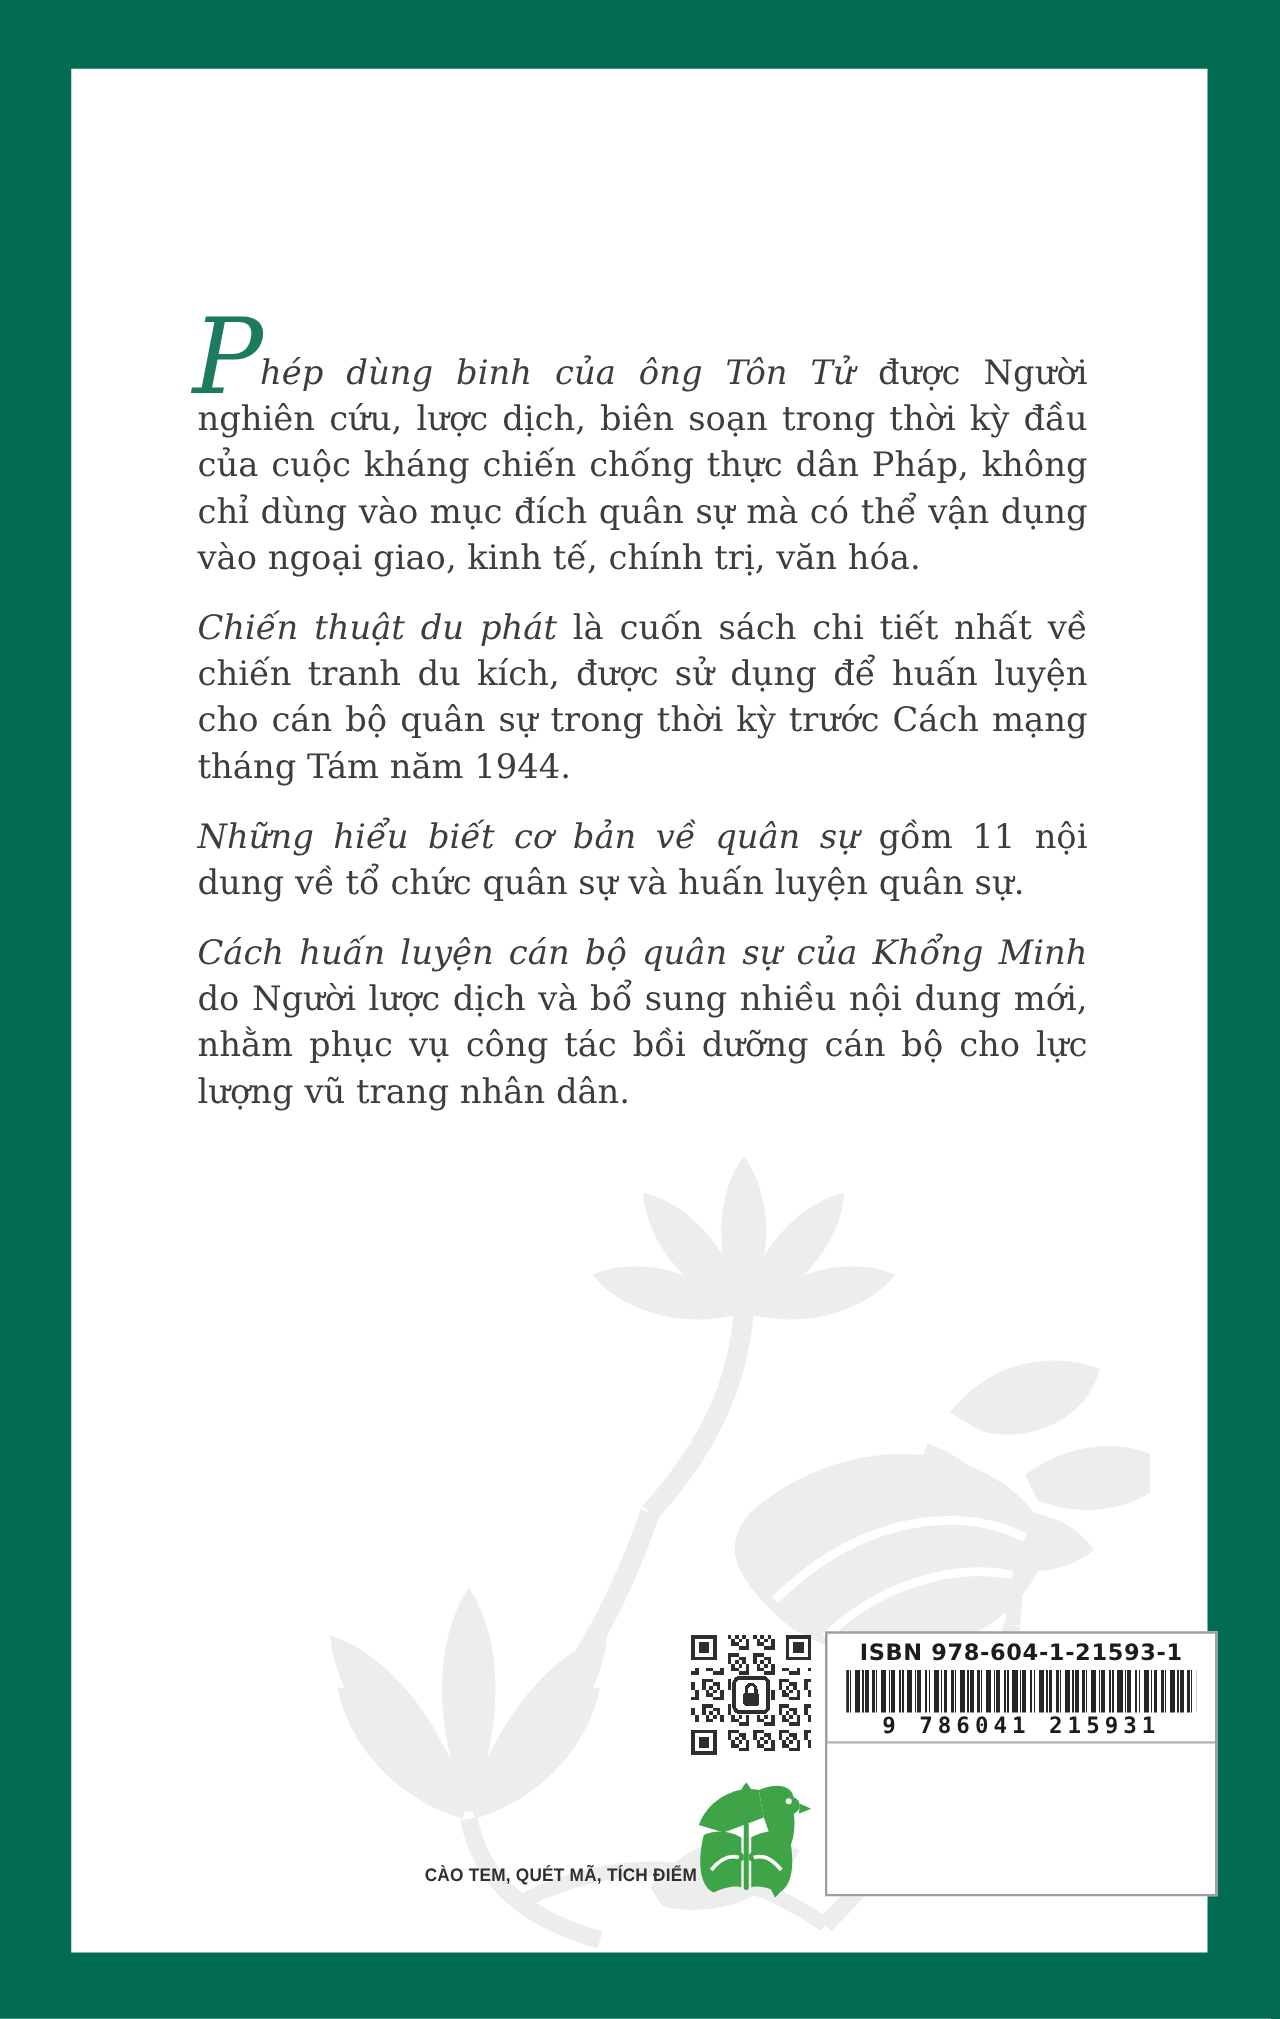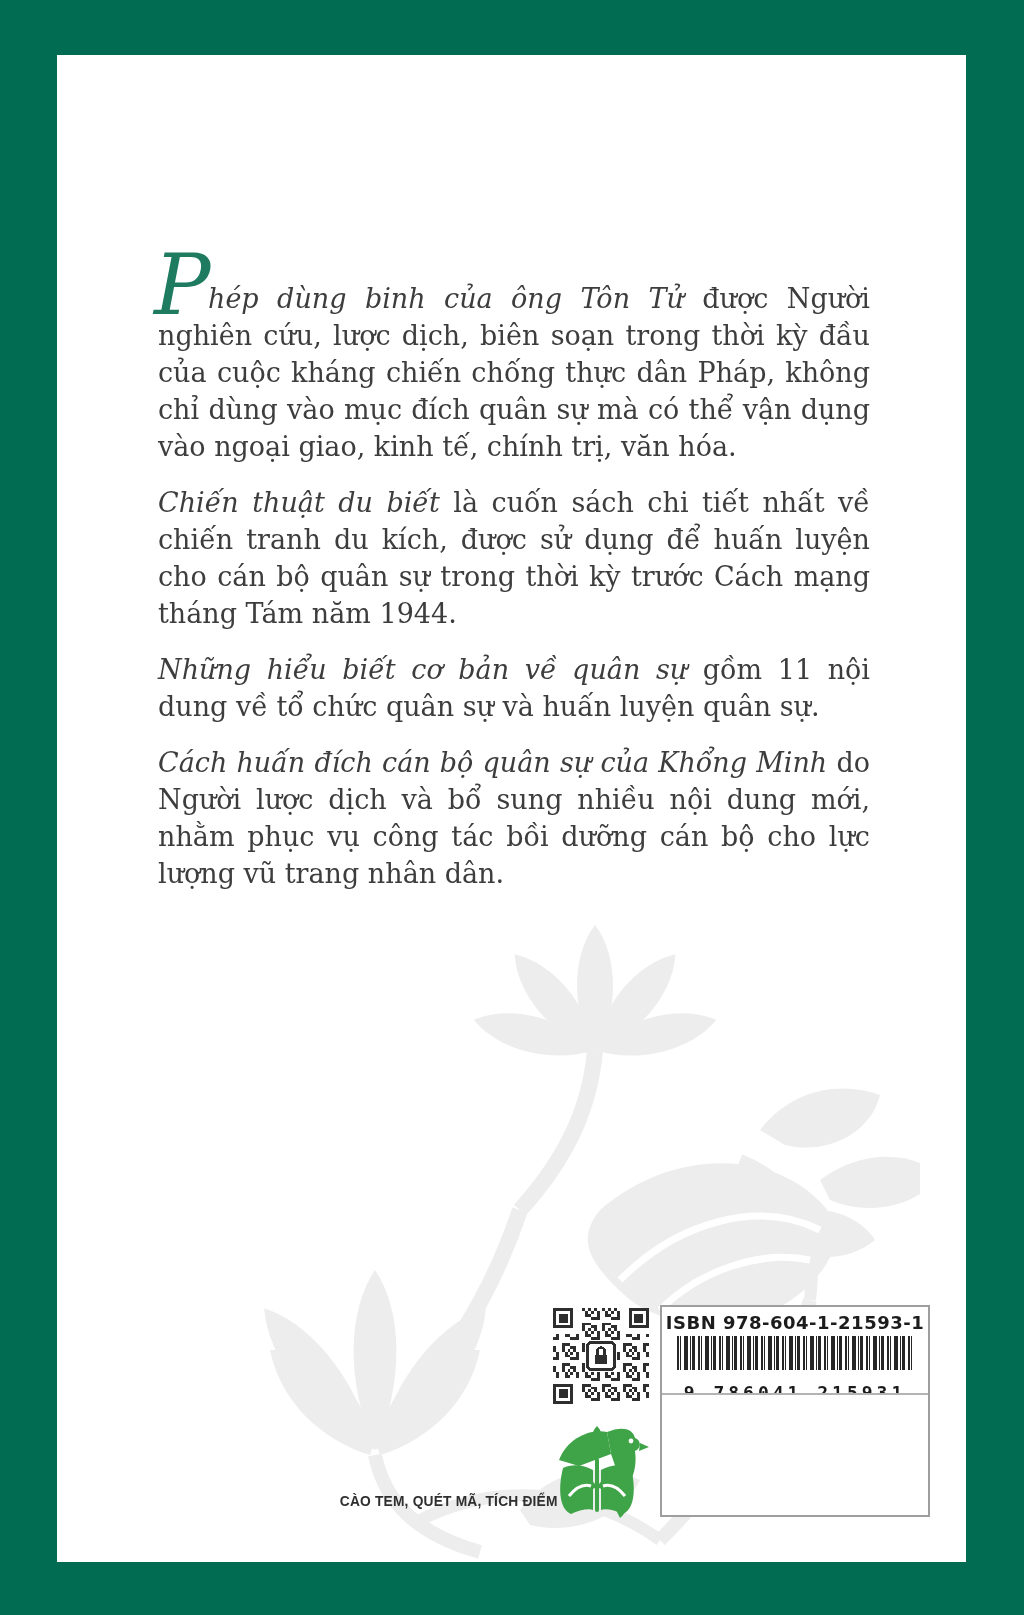--- a/index.html
+++ b/index.html
@@ -34,37 +34,37 @@
   .loyalty{
     position:absolute;left:278px;top:1438px;width:190px;
     font-family:"Liberation Sans", sans-serif;font-weight:700;
     font-size:14.5px;color:#2f2f2f;text-align:center;letter-spacing:.2px;
     transform:scaleX(.95);transform-origin:center;
     white-space:nowrap;
   }
   .logo{position:absolute;left:488px;top:1365px;width:104px;height:104px;}
   .logo svg{width:100%;height:100%;}
   .isbn-box{
-    position:absolute;left:603px;top:1250px;width:270px;height:212px;
+    position:absolute;left:603px;top:1250px;width:314px;height:212px;
     background:#fff;border:2px solid #9e9e9e;box-sizing:border-box;
   }
   .isbn-label{
     padding-top:5px;text-align:center;
     font-family:"DejaVu Sans", sans-serif;font-weight:700;
     font-size:18px;letter-spacing:.5px;color:#1c1c1c;white-space:nowrap;
   }
   .barcode{
     height:34px;margin:3px 15px 0 15px;
     background-image:repeating-linear-gradient(to right,
       #262626 0 2px,#fff 2px 3px,#262626 3px 4px,#fff 4px 7px,
       #262626 7px 11px,#fff 11px 13px,#262626 13px 14px,#fff 14px 15px,
       #262626 15px 18px,#fff 18px 21px);
   }
   .barcode-digits{
-    text-align:center;margin-top:12px;
+    text-align:center;margin-top:0;
     font-family:"DejaVu Sans Mono", monospace;font-weight:700;
     font-size:18px;letter-spacing:4px;color:#1c1c1c;white-space:nowrap;
   }
   .isbn-divider{
     position:absolute;left:0;right:0;top:86px;border-top:2px solid #b3b3b3;
   }
   .isbn-empty{position:absolute;left:0;right:0;top:88px;bottom:0;background:#fff;}
 </style>
 </head>
 <body>
@@ -108,23 +108,23 @@
         <path d="M255,575 C265,625 300,655 360,672" stroke-width="14"></path>
       </g>
       <g stroke="#FFFFFF" stroke-width="7" fill="none">
         <path d="M500,400 C560,340 640,320 700,350"></path>
         <path d="M540,430 C580,390 640,370 690,380"></path>
       </g>
     </svg>
 
     <div class="body-text">
         <p class="has-dropcap"><span class="drop-cap">P</span><span class="it">hép dùng binh của ông Tôn Tử </span><span>được Người nghiên cứu, lược dịch, biên soạn trong thời kỳ đầu của cuộc kháng chiến chống thực dân Pháp, không chỉ dùng vào mục đích quân sự mà có thể vận dụng vào ngoại giao, kinh tế, chính trị, văn hóa.</span></p>
-        <p><span class="it">Chiến thuật du biết </span><span>là cuốn sách chi tiết nhất về chiến tranh du kích, được sử dụng để huấn luyện cho cán bộ quân sự trong thời kỳ trước Cách mạng tháng Tám năm 1944.</span></p>
+        <p><span class="it">Chiến thuật du phát </span><span>là cuốn sách chi tiết nhất về chiến tranh du kích, được sử dụng để huấn luyện cho cán bộ quân sự trong thời kỳ trước Cách mạng tháng Tám năm 1944.</span></p>
         <p><span class="it">Những hiểu biết cơ bản về quân sự </span><span>gồm 11 nội dung về tổ chức quân sự và huấn luyện quân sự.</span></p>
-        <p><span class="it">Cách huấn đích cán bộ quân sự của Khổng Minh </span><span>do Người lược dịch và bổ sung nhiều nội dung mới, nhằm phục vụ công tác bồi dưỡng cán bộ cho lực lượng vũ trang nhân dân.</span></p>
+        <p><span class="it">Cách huấn luyện cán bộ quân sự của Khổng Minh </span><span>do Người lược dịch và bổ sung nhiều nội dung mới, nhằm phục vụ công tác bồi dưỡng cán bộ cho lực lượng vũ trang nhân dân.</span></p>
       </div>
 
     <div class="qr">
       <svg id="qr-svg" viewBox="0 0 33 33" xmlns="http://www.w3.org/2000/svg" shape-rendering="crispEdges">
           <rect x="0" y="0" width="33" height="33" fill="#FFFFFF"></rect>
           <rect x="0" y="0" width="7" height="7" fill="#2E2E2E"></rect>
           <rect x="1" y="1" width="5" height="5" fill="#FFFFFF"></rect>
           <rect x="2" y="2" width="3" height="3" fill="#2E2E2E"></rect>
           <rect x="26" y="0" width="7" height="7" fill="#2E2E2E"></rect>
           <rect x="27" y="1" width="5" height="5" fill="#FFFFFF"></rect>

